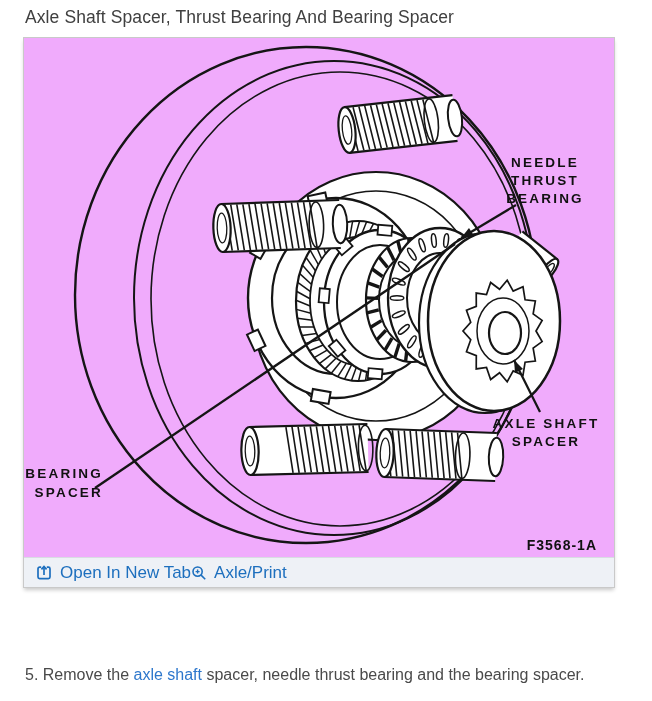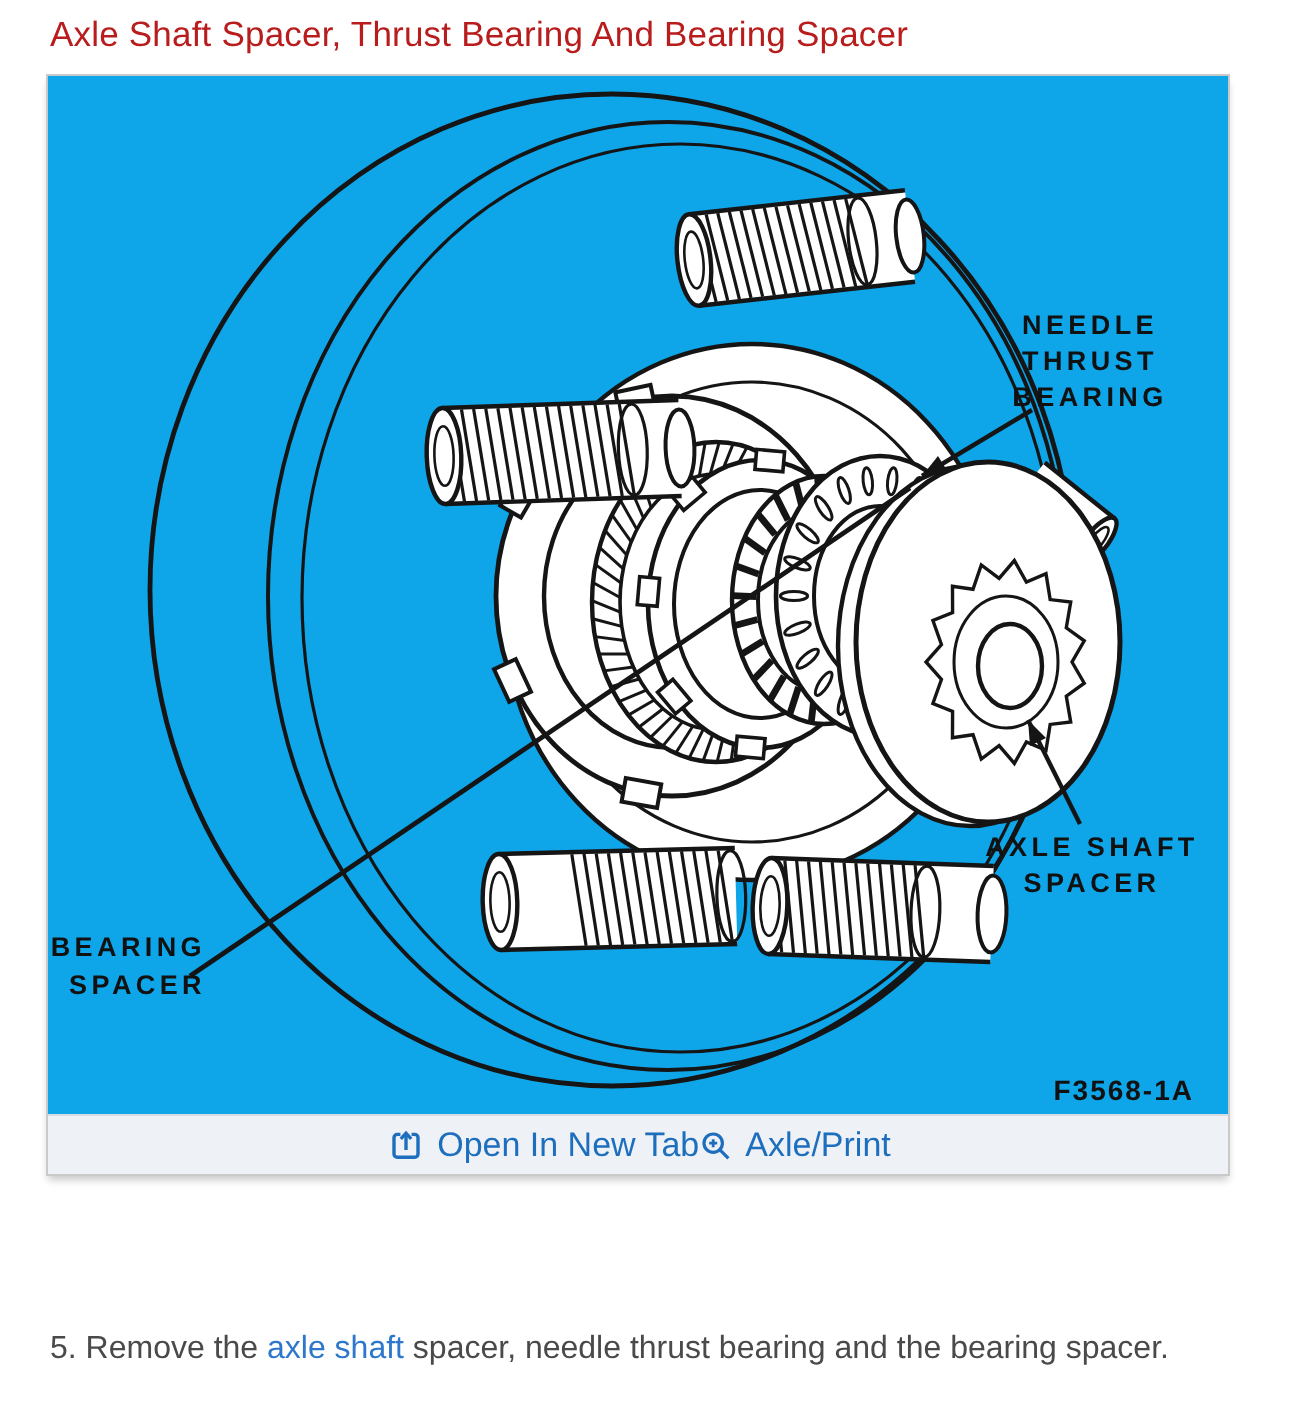--- a/index.html
+++ b/index.html
@@ -3,36 +3,36 @@
 <meta charset="utf-8">
 <style>
   html,body{margin:0;padding:0;background:#fff;}
   body{
     width:652px;height:701px;position:relative;
     font-family:"Liberation Sans",sans-serif;
     color:#414141;
   }
   .page-title{
     position:absolute;left:25px;top:7px;
-    font-size:17.5px;color:#b91c1c;letter-spacing:0.1px;
+    font-size:17.5px;color:#404040;letter-spacing:0.1px;
   }
   .figure-panel{
     position:absolute;left:23px;top:37px;
     width:590px;height:549px;
-    border:1px solid #c9c9c9;background:#0ea5e9;
+    border:1px solid #c9c9c9;background:#f0abfc;
     box-shadow:0 3px 4px -1px rgba(0,0,0,.22);
   }
   .figure-canvas{
     position:absolute;left:0;right:0;top:0;bottom:30px;overflow:hidden;
   }
   .figure-canvas svg{width:100%;height:100%;display:block;}
   .figure-toolbar{
     position:absolute;left:0;right:0;bottom:0;height:30px;
     background:#eef1f6;border-top:1px solid #d8dce2;
-    display:flex;align-items:center;justify-content:center;
+    display:flex;align-items:center;justify-content:flex-start;
     padding:0 10px 0 12px;box-sizing:border-box;
   }
   .tb-link{
     color:#1d6fbe;font-size:17px;text-decoration:none;cursor:pointer;
     display:flex;align-items:center;gap:7px;line-height:1;
   }
   .tb-link svg{display:block;}
   .dlabel{
     font-family:"Liberation Sans",sans-serif;
     font-size:13.5px;font-weight:600;letter-spacing:2.2px;fill:#111;

